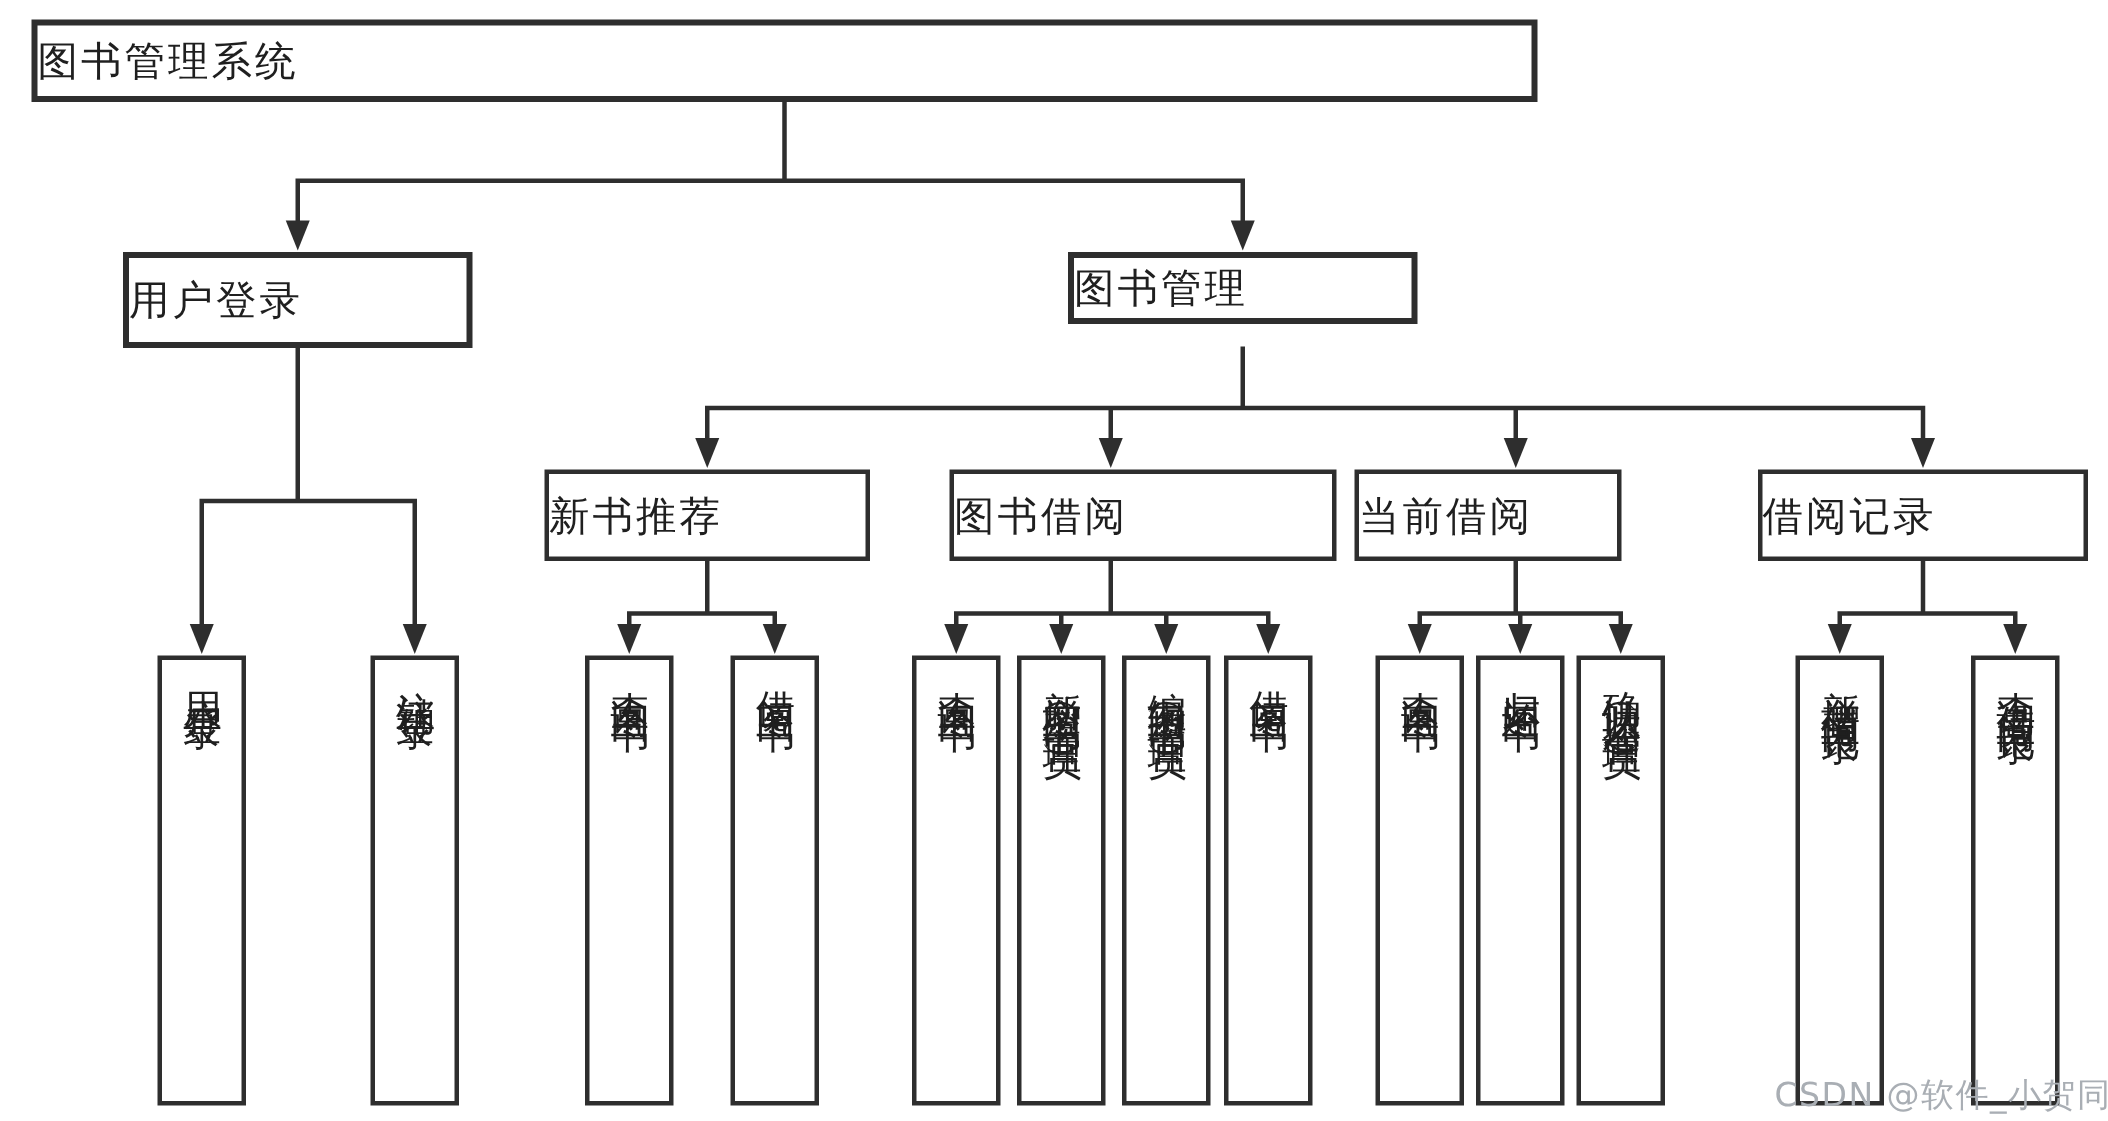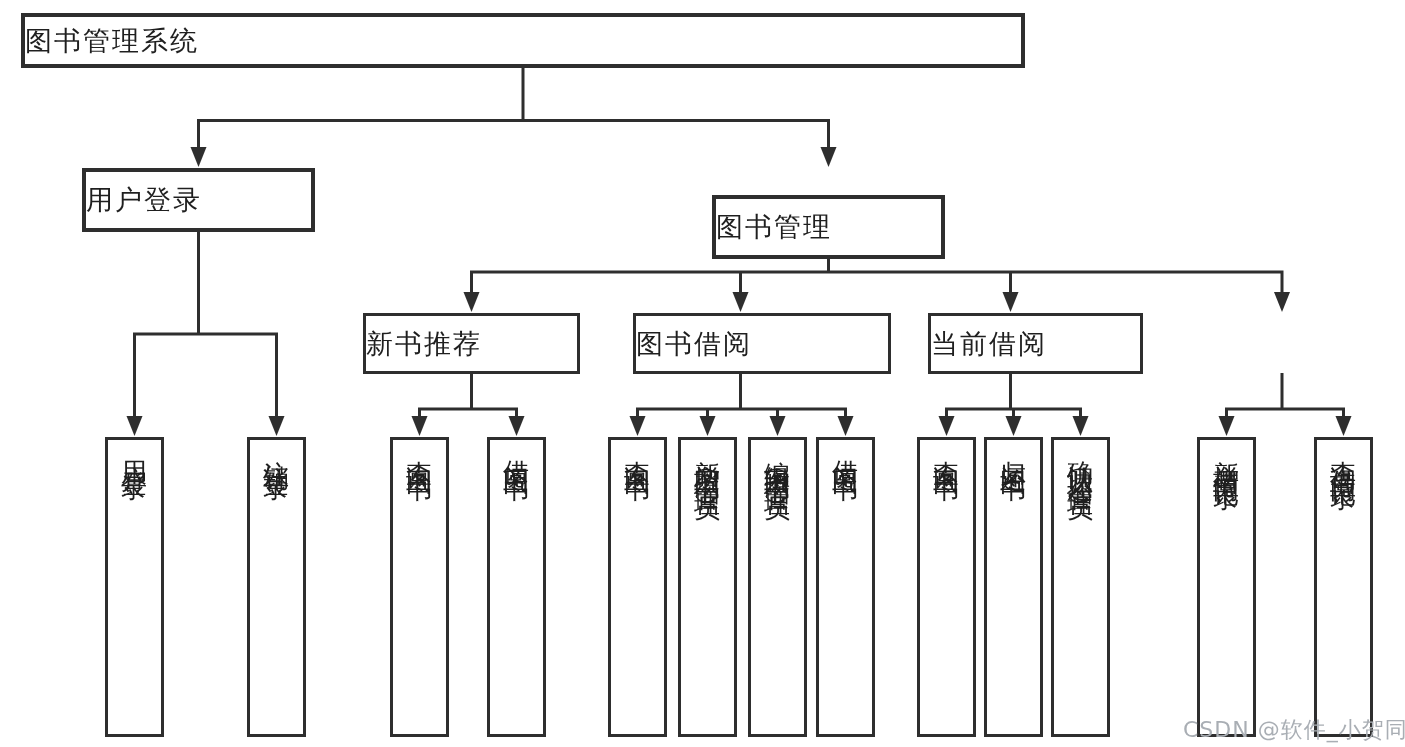--- a/index.html
+++ b/index.html
@@ -81,32 +81,35 @@
     <polygon points="1335.5,416 1351.5,416 1343.5,436" fill="#2e2e2e" stroke="none"></polygon>
   </svg>
 
   <div class="box h-box thick" style="left:21px;top:13px;width:1004px;height:55px;">
     <span>图书管理系统</span>
   </div>
 
   <div class="box h-box thick" style="left:82px;top:168px;width:233px;height:64px;">
     <span>用户登录</span>
   </div>
-  <div class="box h-box thick" style="left:712px;top:168px;width:233px;height:64px;margin-top:27px;">
+  <div class="box h-box thick" style="left:712px;top:168px;width:233px;height:48px;">
     <span>图书管理</span>
   </div>
 
   <div class="box h-box" style="left:363px;top:313px;width:217px;height:61px;">
     <span>新书推荐</span>
   </div>
   <div class="box h-box" style="left:633px;top:313px;width:258px;height:61px;">
     <span>图书借阅</span>
   </div>
-  <div class="box h-box" style="left:903px;top:313px;width:215px;height:61px;margin-left:25px;">
+  <div class="box h-box" style="left:903px;top:313px;width:178px;height:61px;">
     <span>当前借阅</span>
+  </div>
+  <div class="box h-box" style="left:1172px;top:313px;width:220px;height:61px;">
+    <span>借阅记录</span>
   </div>
 
   <div class="box v-box" style="left:105px;top:437px;width:59px;height:300px;">
     <span class="txt">用户登录</span>
   </div>
   <div class="box v-box" style="left:247px;top:437px;width:59px;height:300px;">
     <span class="txt">注销登录</span>
   </div>
 
   <div class="box v-box" style="left:390px;top:437px;width:59px;height:300px;">

